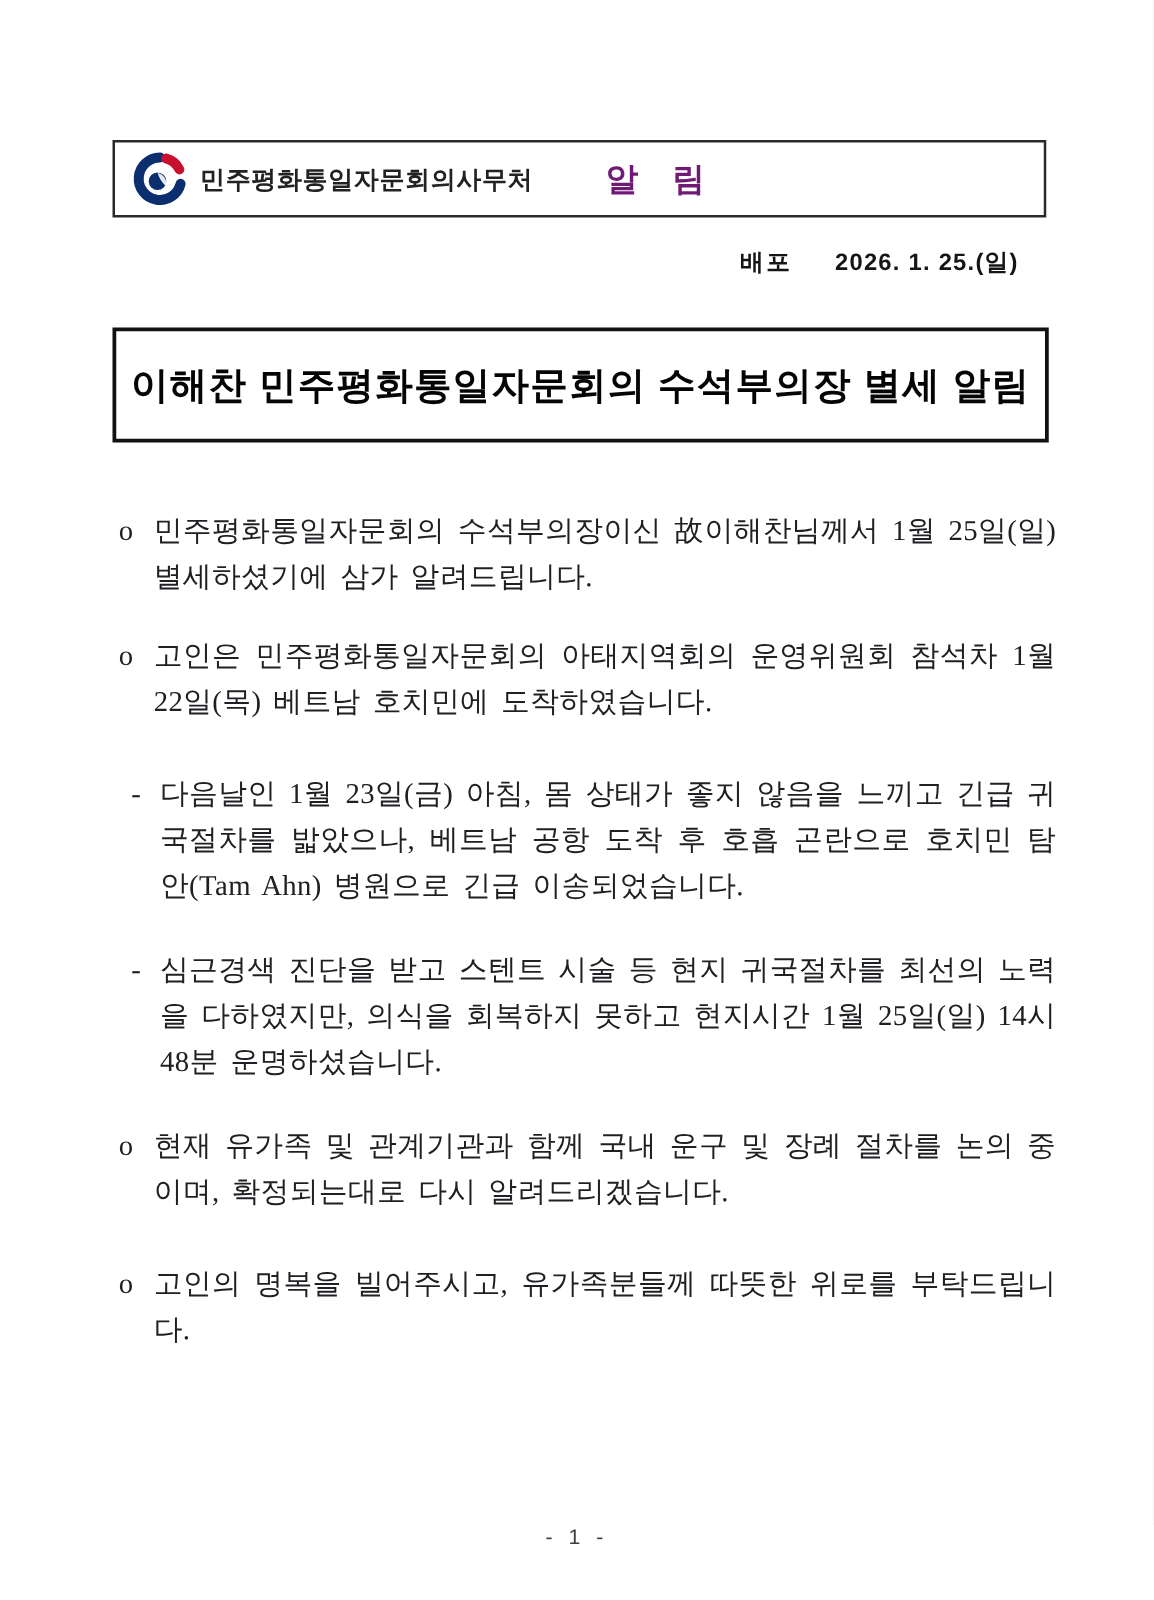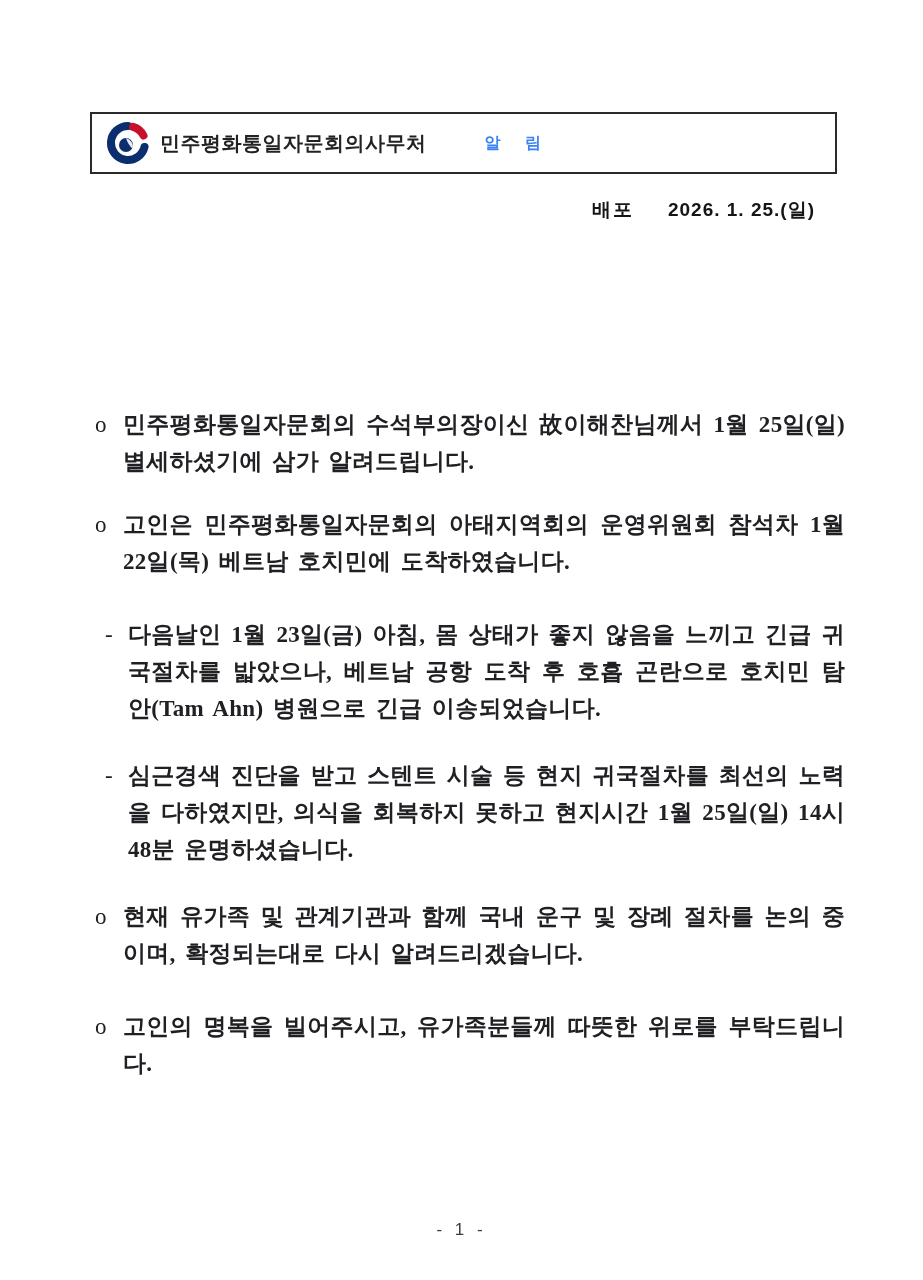--- a/index.html
+++ b/index.html
@@ -23,21 +23,21 @@
   .emblem{flex:0 0 auto;margin-left:14px;width:44px;height:44px;}
   .org-name{
     margin-left:10px;
     font-family:"Liberation Sans","DejaVu Sans",sans-serif;
     font-weight:600;font-size:20px;letter-spacing:0.5px;color:#222;
     white-space:nowrap;
   }
   .doc-type{
     margin-left:58px;
     font-family:"Liberation Sans","DejaVu Sans",sans-serif;
-    font-weight:600;font-size:16px;letter-spacing:10px;color:#3b82f6;
+    font-weight:600;font-size:26px;letter-spacing:10px;color:#701a75;
     white-space:nowrap;
   }
   
   .dist-line{
     position:absolute;top:197px;right:108px;
     font-family:"Liberation Sans","DejaVu Sans",sans-serif;
     font-size:19px;font-weight:700;color:#151515;
     display:flex;align-items:baseline;text-align:center;
   }
   .dist-label{letter-spacing:2px;}
@@ -61,21 +61,21 @@
     width:750px;
   }
   .para{
     display:flex;
     font-size:23px;line-height:37px;
     letter-spacing:0.3px;
     margin-bottom:26px;
     color:#202024;
   }
   .para .bullet{flex:0 0 28px;}
-  .para .ptext{flex:1;text-align:justify;word-spacing:3.5px;font-weight:bold;}
+  .para .ptext{flex:1;text-align:justify;word-spacing:3.5px;}
   .para.level2{padding-left:10px;margin-bottom:30px;}
   .para.level2 .bullet{flex:0 0 23px;}
   .para.gap-lg{margin-bottom:36px;}
   
   .footer{
     position:absolute;left:0;right:0;bottom:40px;
     text-align:center;
     font-family:"Liberation Sans","DejaVu Sans",sans-serif;
     font-size:17px;color:#3c3c3c;letter-spacing:4px;
   }
@@ -94,20 +94,23 @@
     </svg>
     <span class="org-name">민주평화통일자문회의사무처</span>
     <span class="doc-type">알 림</span>
   </div>
 
   <div class="dist-line">
     <span class="dist-label">배포</span>
     <span class="dist-date">2026. 1. 25.(일)</span>
   </div>
 
+  <div class="title-box">
+    <span class="title-text">이해찬 민주평화통일자문회의 수석부의장 별세 알림</span>
+  </div>
 
   <div class="body-area">
 
     <div class="para level1">
       <span class="bullet">o</span>
       <span class="ptext">민주평화통일자문회의 수석부의장이신 故이해찬님께서 1월 25일(일) 별세하셨기에 삼가 알려드립니다.</span>
     </div>
 
     <div class="para level1 gap-lg">
       <span class="bullet">o</span>

